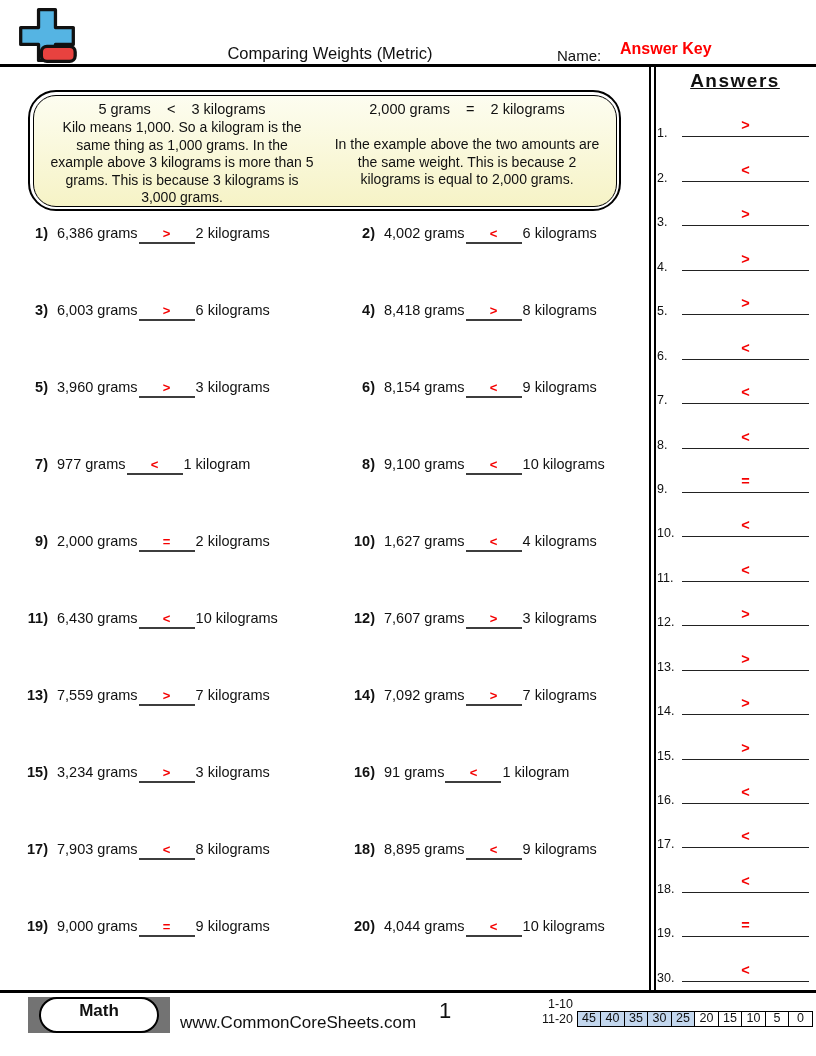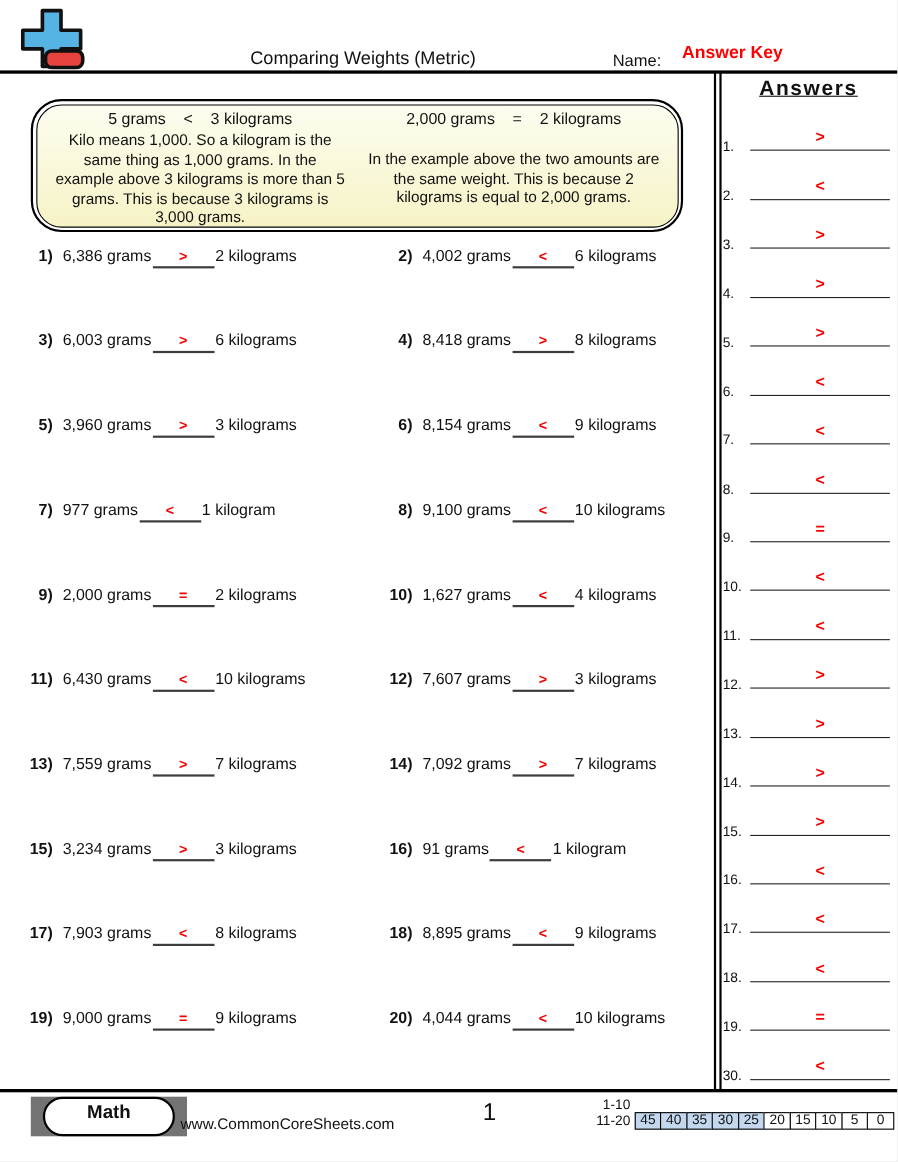--- a/index.html
+++ b/index.html
@@ -45,21 +45,21 @@
   .a-line{position:absolute;left:30px;right:7px;bottom:7px;border-bottom:1.8px solid #222;
           height:22px;text-align:center;}
   .a-sym{color:#f40000;font-weight:bold;font-size:14.5px;line-height:22px;}
 
   
   .footer-rule{position:absolute;left:0;top:990px;width:816px;height:2.5px;background:#000;}
   .math-badge{position:absolute;left:28px;top:997px;width:142px;height:36px;background:#737373;
               display:flex;justify-content:center;}
   .math-pill{background:#fff;border:2px solid #000;border-radius:999px;width:116px;
              padding:2px 0;text-align:center;font-weight:bold;font-size:17px;}
-  .website{position:absolute;left:164px;top:1013px;font-size:14px;}
+  .website{position:absolute;left:180px;top:1013px;font-size:17px;}
   .page-num{position:absolute;left:400px;top:998px;width:90px;text-align:center;font-size:22px;}
   .score{position:absolute;right:3px;top:996px;font-size:12.5px;}
   .score-row{display:flex;align-items:center;}
   .score-row.second{margin-top:-1.5px;}
   .score-label{width:46px;text-align:right;padding-right:5px;line-height:16px;}
   .cells{display:flex;}
   .cell{width:25px;height:16px;line-height:13.5px;text-align:center;border:1.5px solid #000;
         margin-left:-1.5px;box-sizing:border-box;background:#fff;}
   .cell.shaded{background:#c3d7ee;}
 </style>

